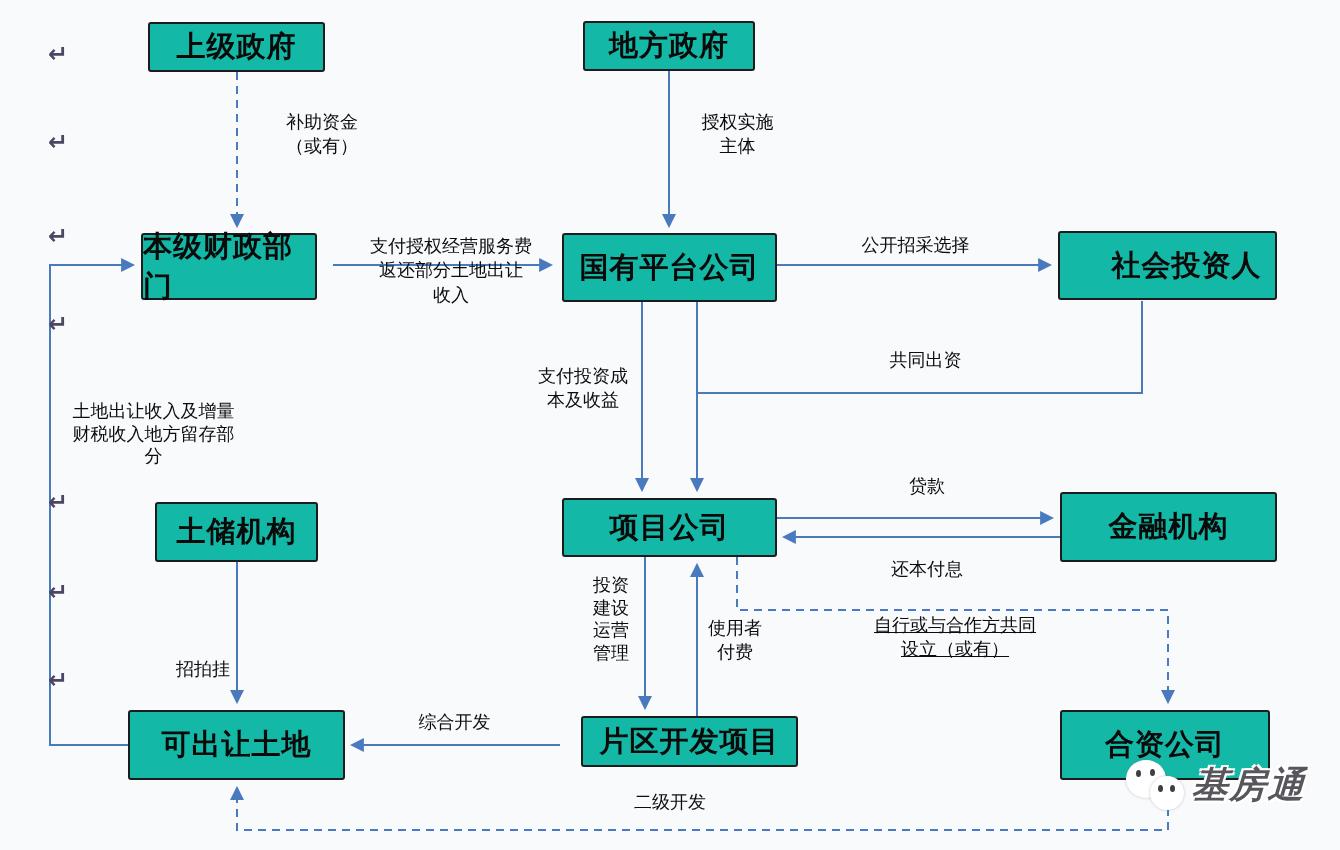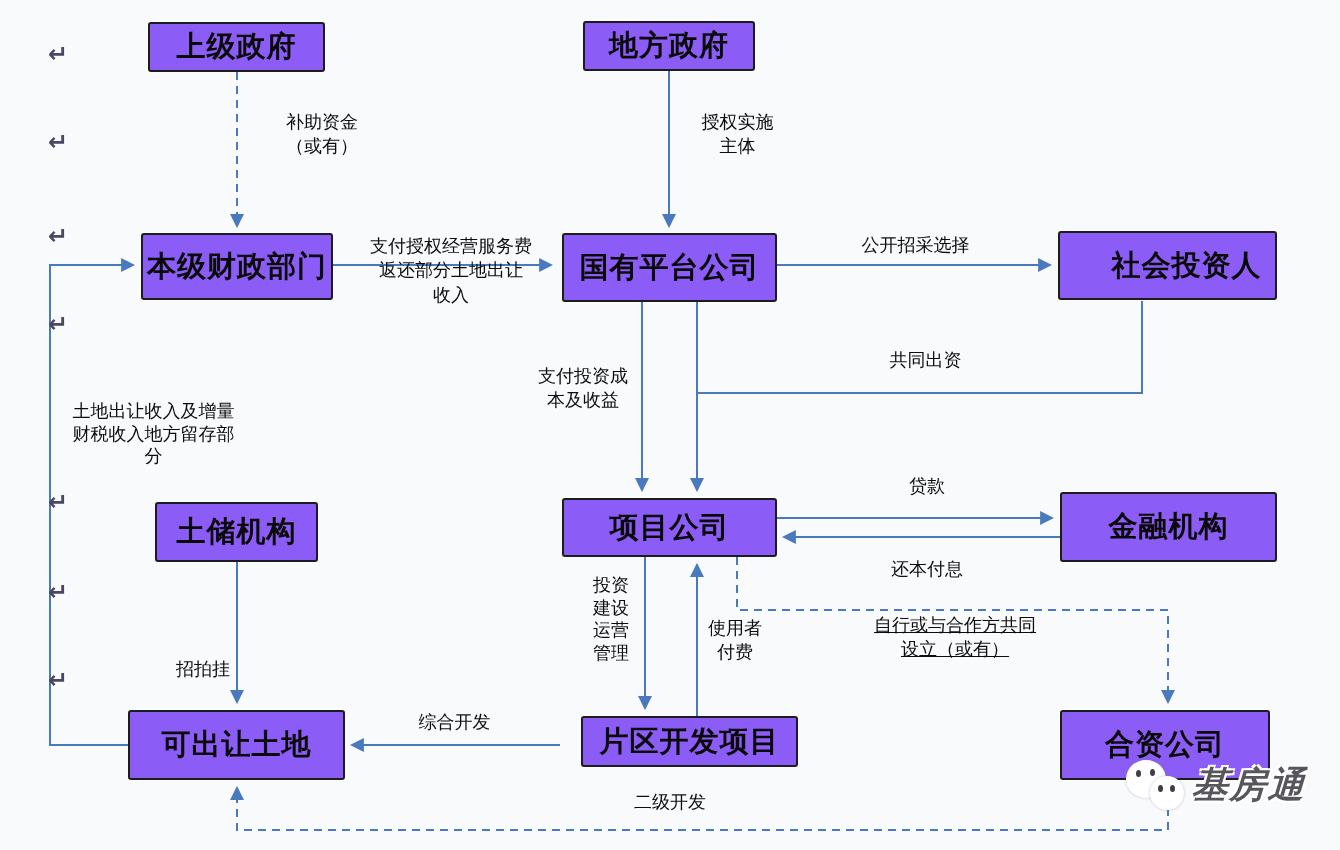--- a/index.html
+++ b/index.html
@@ -5,21 +5,21 @@
   html,body{margin:0;padding:0;background:#eef0f2;}
   .canvas{
     position:relative;width:1340px;height:850px;overflow:hidden;
     background:#f9fafc;
     font-family:"Liberation Sans","DejaVu Sans",sans-serif;
     color:#0a0a0a;
   }
   svg.wires{position:absolute;left:0;top:0;width:1340px;height:850px;}
   .node{
     position:absolute;
-    background:#8b5cf6;
+    background:#14b8a6;
     border:2px solid #1c1c1c;
     border-radius:3px;
     display:flex;align-items:center;justify-content:center;
     font-size:29px;font-weight:600;letter-spacing:1px;
     box-sizing:border-box;
   }
   .elabel{
     position:absolute;
     font-size:18px;font-weight:500;
     text-align:center;
@@ -81,21 +81,21 @@
       <path d="M128,745 L50,745 L50,265 L133,265" marker-end="url(#arr)"></path>
     </g>
   </svg>
 
   <div class="node" style="left:148px;top:22px;width:177px;height:50px;">
     <span>上级政府</span>
   </div>
   <div class="node" style="left:583px;top:21px;width:172px;height:50px;">
     <span>地方政府</span>
   </div>
-  <div class="node" style="left:141px;top:233px;width:192px;height:67px;">
+  <div class="node" style="left:141px;top:233px;width:176px;height:67px;">
     <span>本级财政部门</span>
   </div>
   <div class="node" style="left:562px;top:233px;width:215px;height:69px;">
     <span>国有平台公司</span>
   </div>
   <div class="node" style="left:1058px;top:231px;width:219px;height:69px;padding-left:38px;">
     <span>社会投资人</span>
   </div>
   <div class="node" style="left:155px;top:502px;width:163px;height:60px;">
     <span>土储机构</span>

